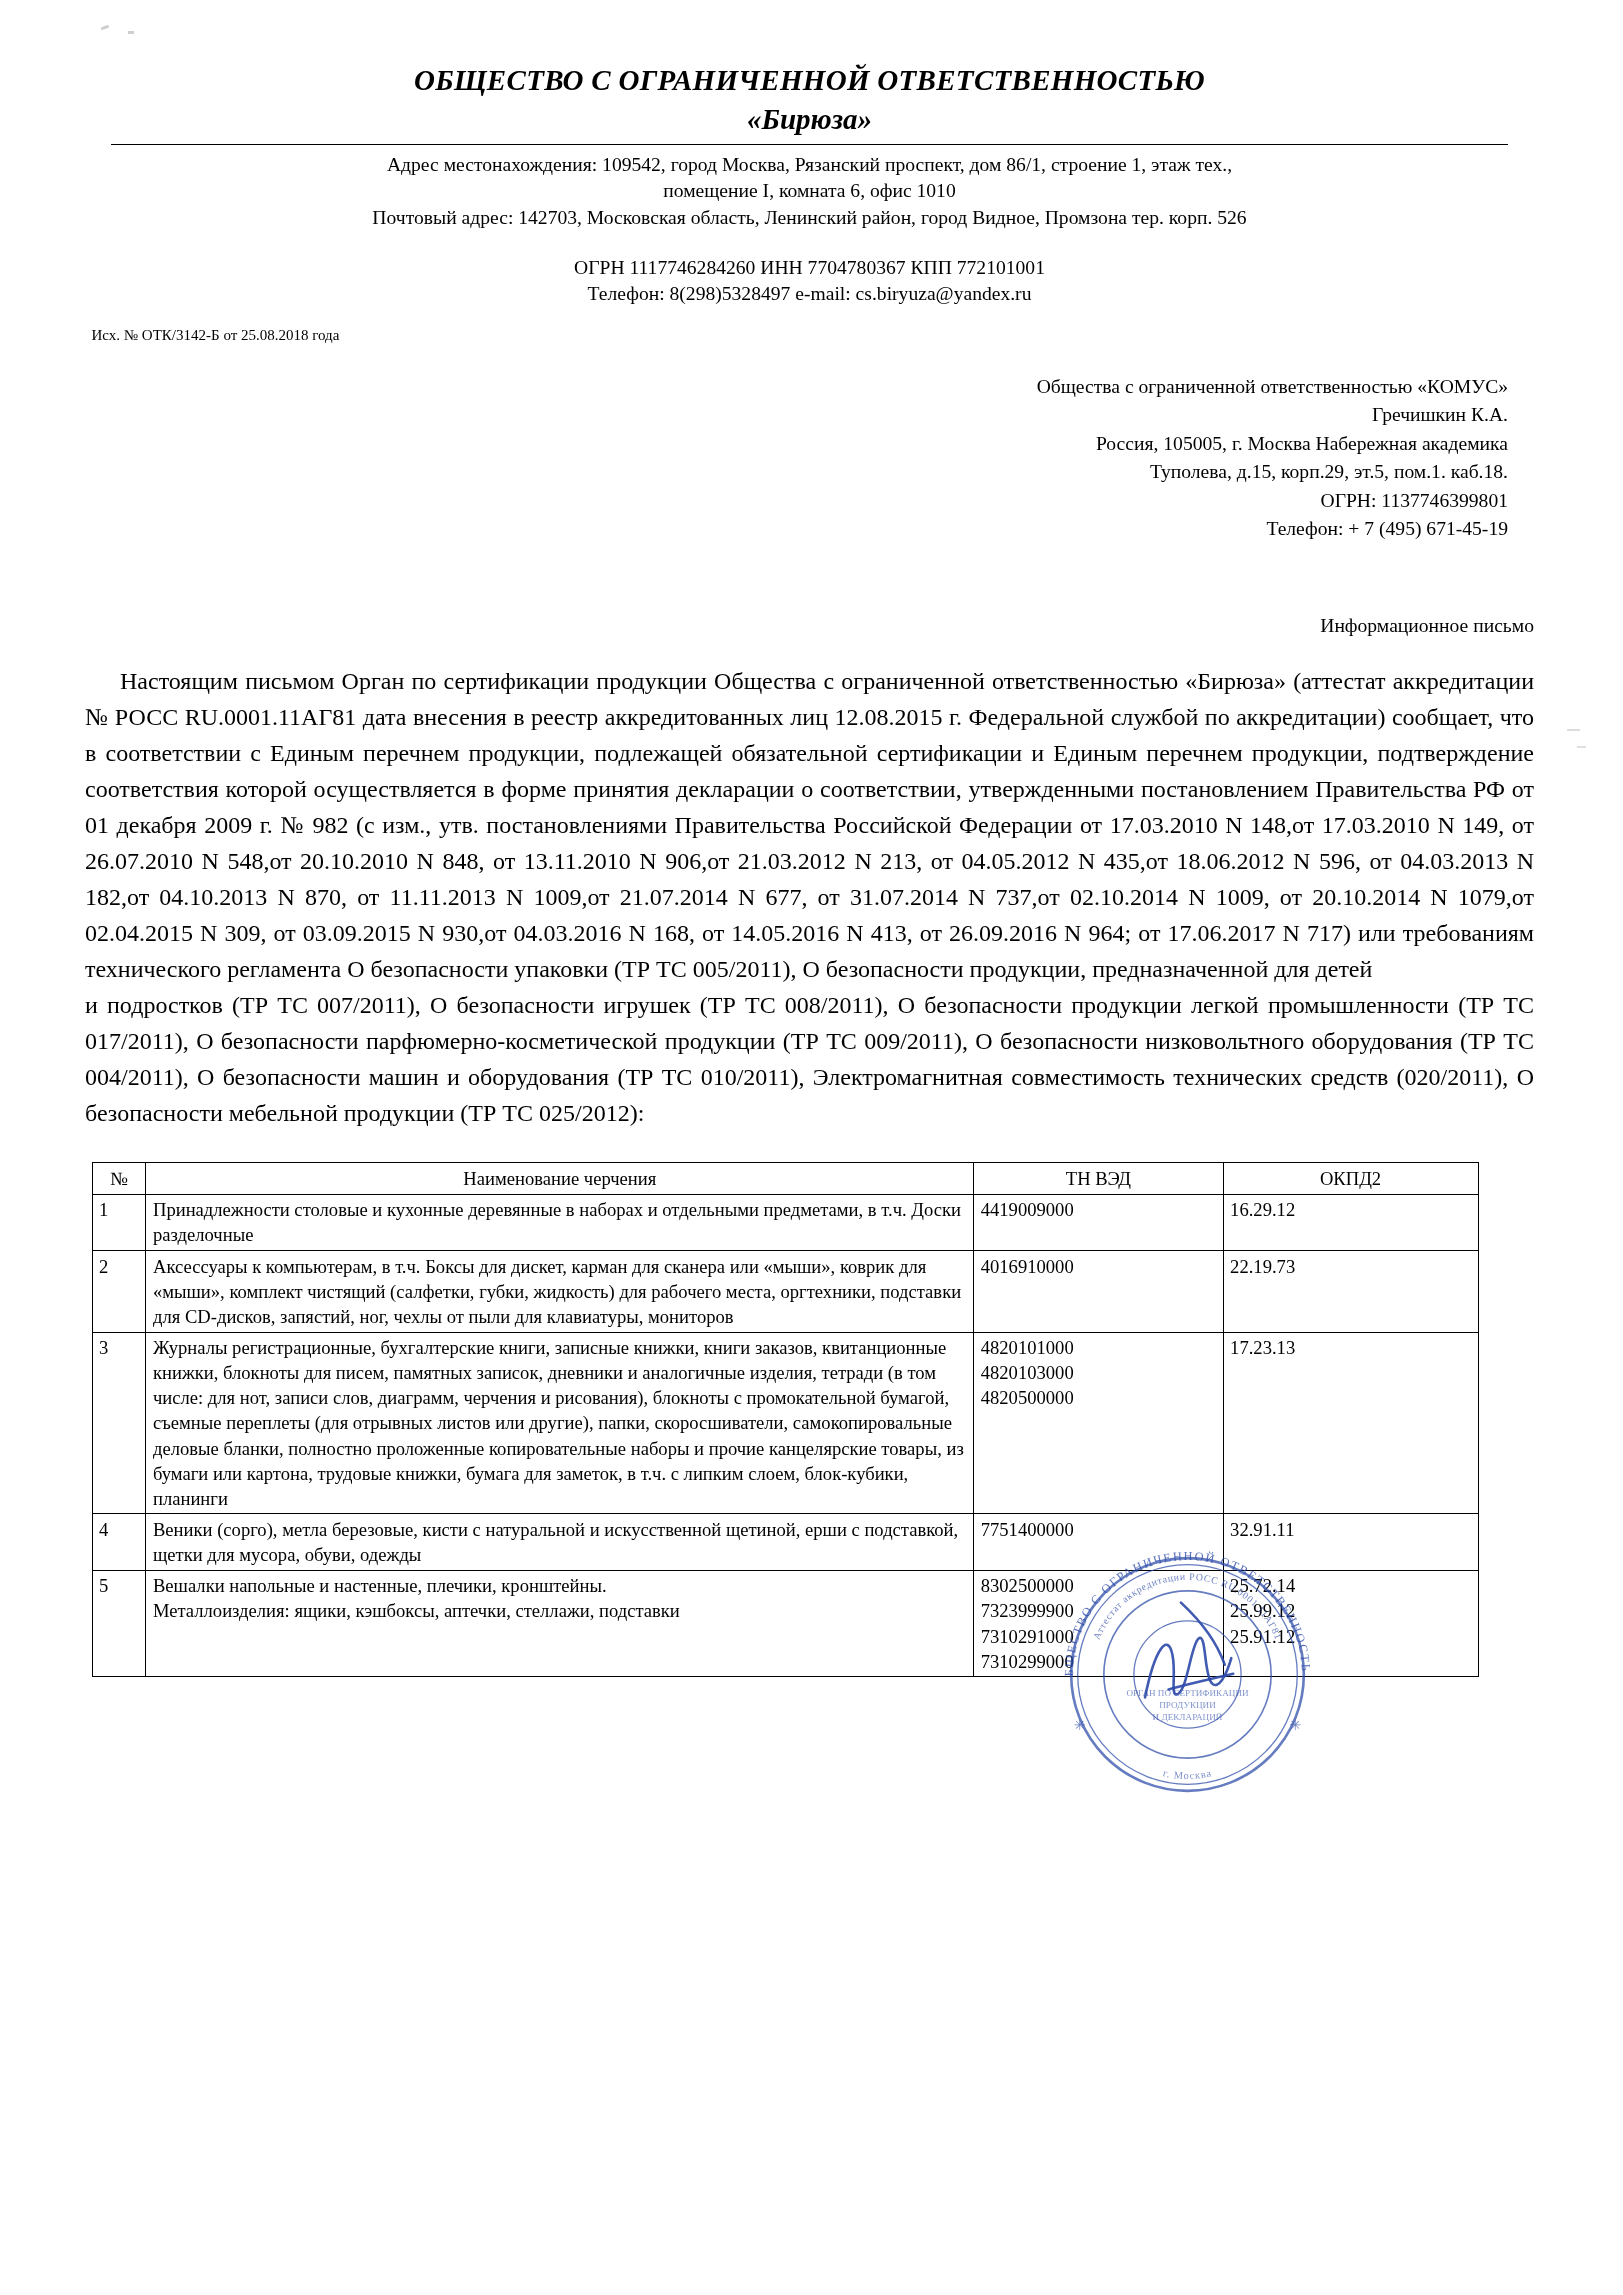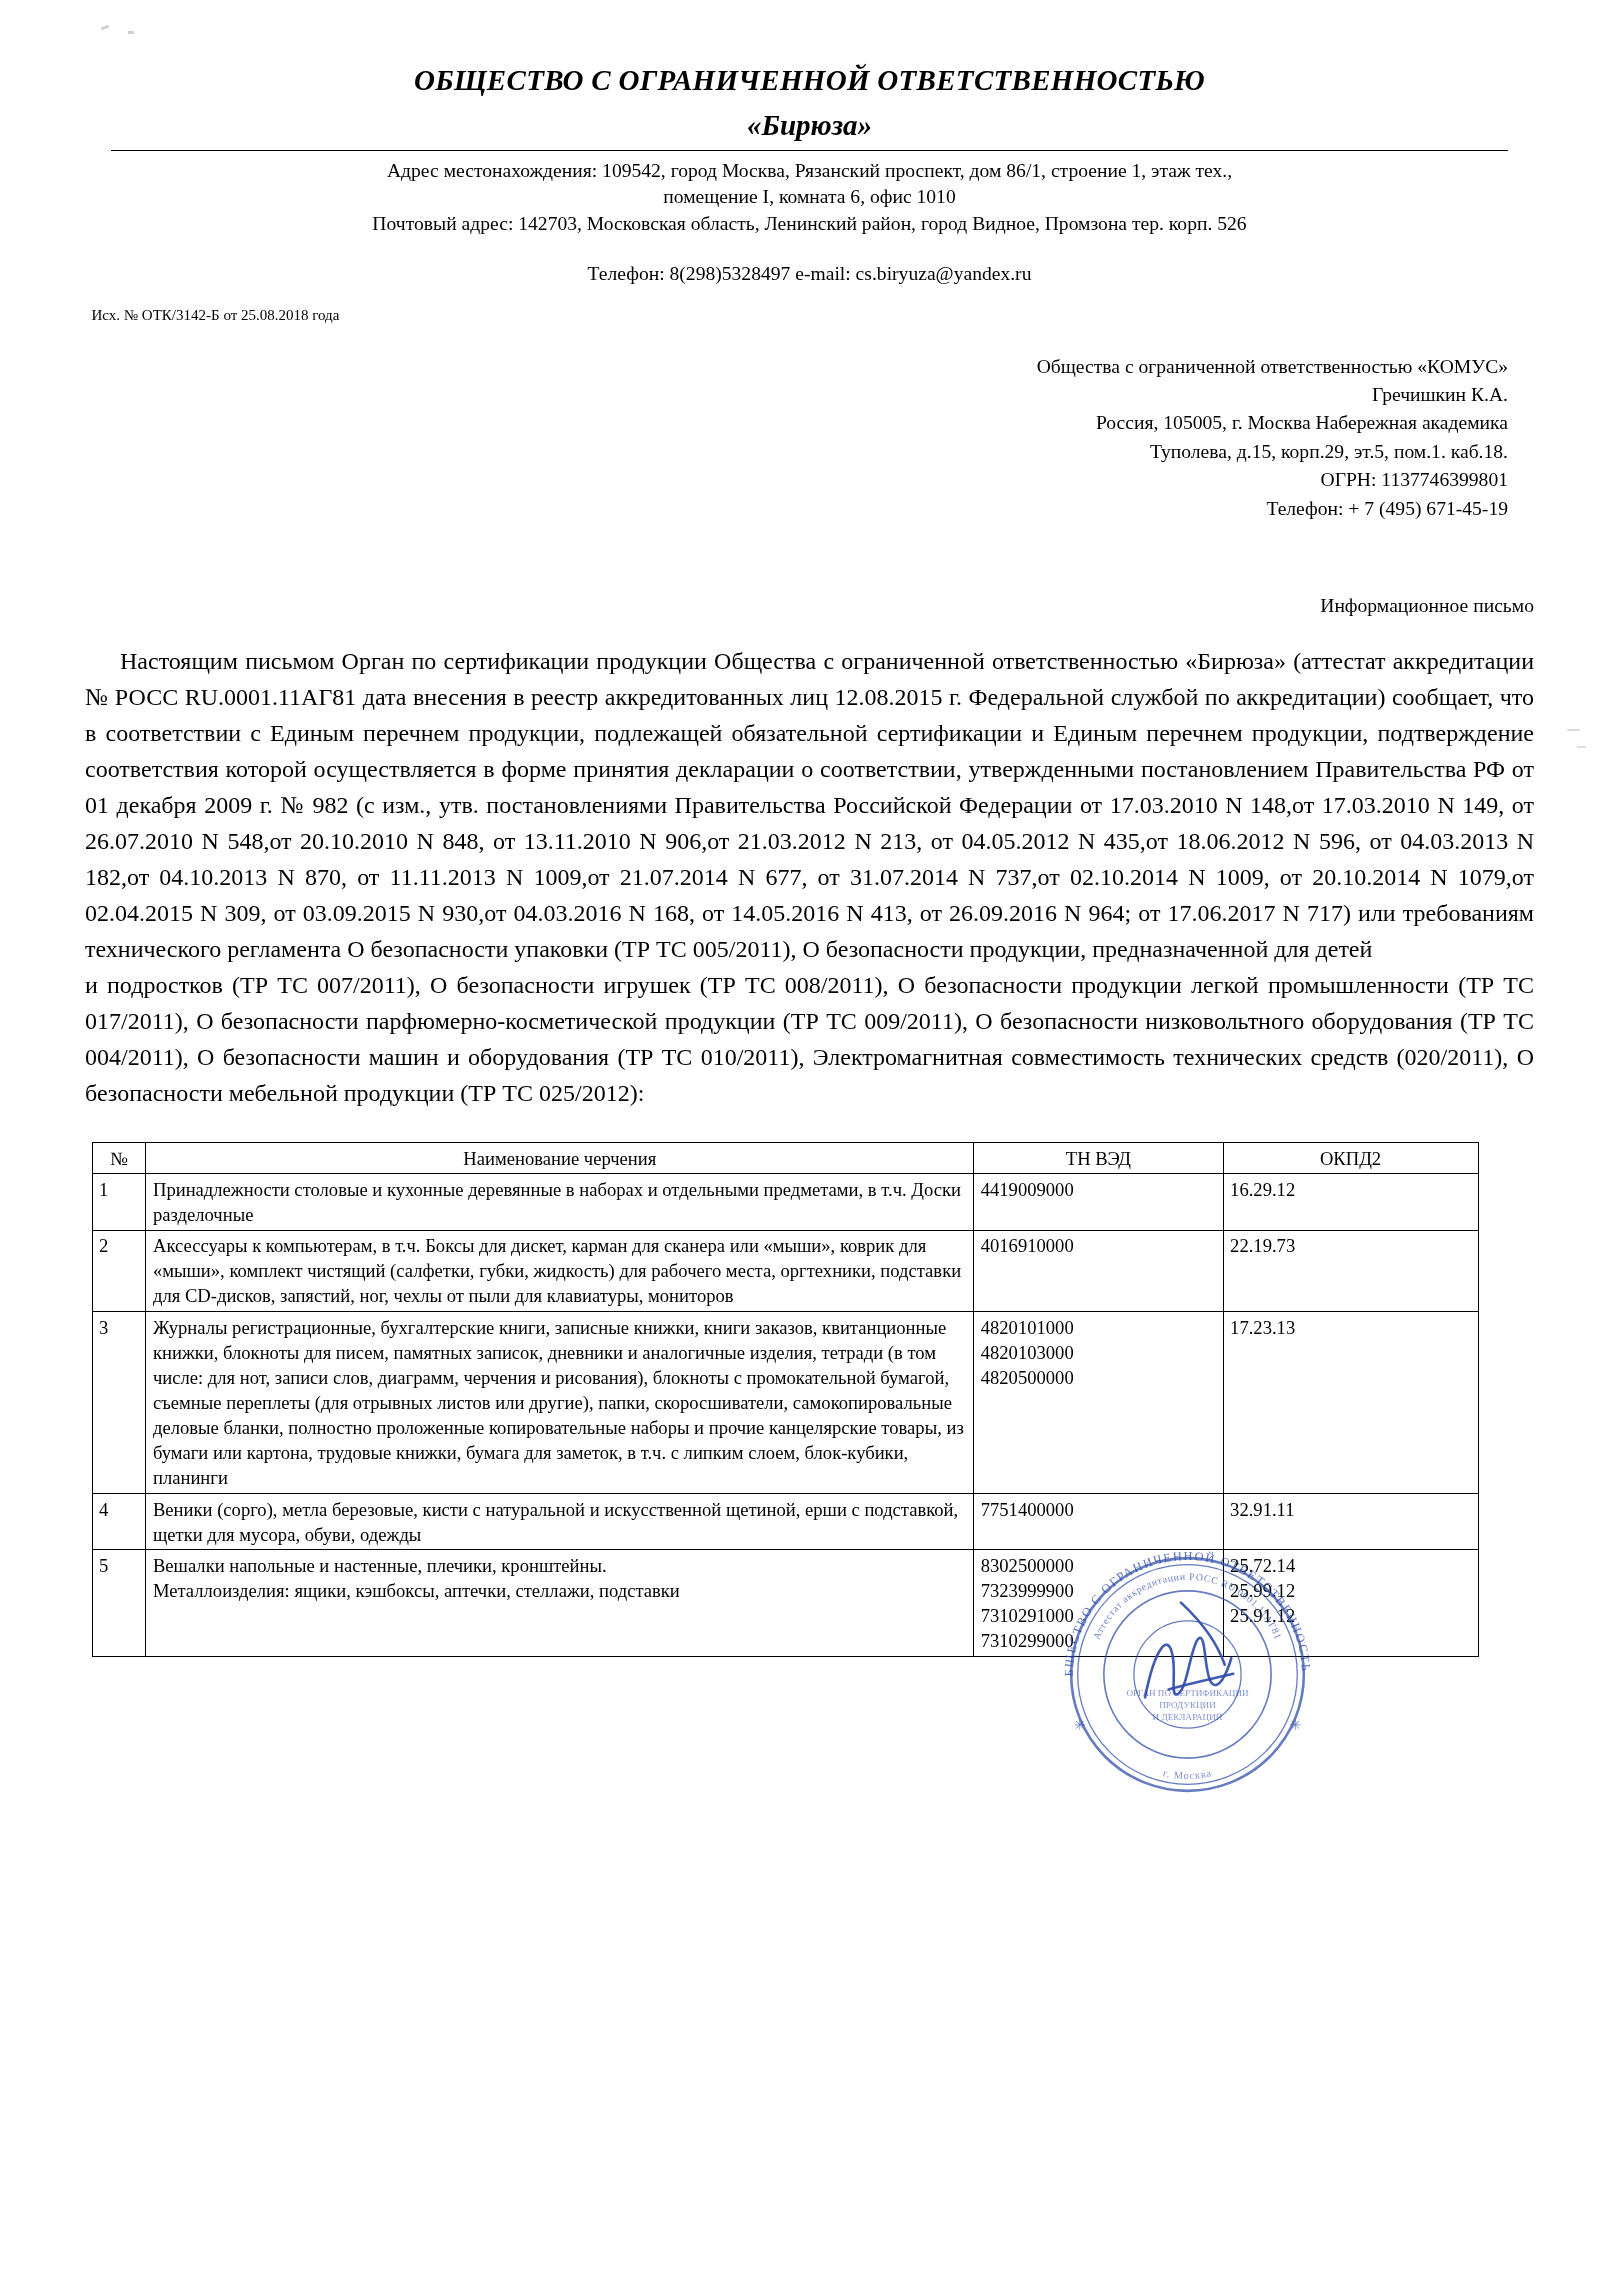--- a/index.html
+++ b/index.html
@@ -36,21 +36,21 @@
     font-style: italic;
     font-size: 29px;
     letter-spacing: 0.3px;
     line-height: 1.25;
   }
   .org-name {
     text-align: center;
     font-weight: bold;
     font-style: italic;
     font-size: 29px;
-    margin-top: 11px;
+    margin-top: 5px;
   }
   .hr-main {
     border: none;
     border-top: 1.3px solid #000;
     margin: 7.9px 26px 0 26px;
   }
   .addr-block {
     text-align: center;
     font-size: 19.6px;
     line-height: 1.35;
@@ -158,20 +158,21 @@
     <div class="org-name">«Бирюза»</div>
     <hr class="hr-main">
 
     <div class="addr-block">
       <div>Адрес местонахождения: 109542, город Москва, Рязанский проспект, дом 86/1, строение 1, этаж тех.,</div>
       <div>помещение I, комната 6, офис 1010</div>
       <div>Почтовый адрес: 142703, Московская область, Ленинский район, город Видное, Промзона тер. корп. 526</div>
     </div>
 
     <div class="reg-block">
+      <div>ОГРН 1117746284260 ИНН 7704780367 КПП 772101001</div>
       <div>Телефон: 8(298)5328497 e-mail: cs.biryuza@yandex.ru</div>
     </div>
 
     <div class="outgoing">Исх. № ОТК/3142-Б от 25.08.2018 года</div>
 
     <div class="addressee">
       <div>Общества с ограниченной ответственностью «КОМУС»</div>
       <div>Гречишкин К.А.</div>
       <div>Россия, 105005, г. Москва Набережная академика</div>
       <div>Туполева, д.15, корп.29, эт.5, пом.1. каб.18.</div>

